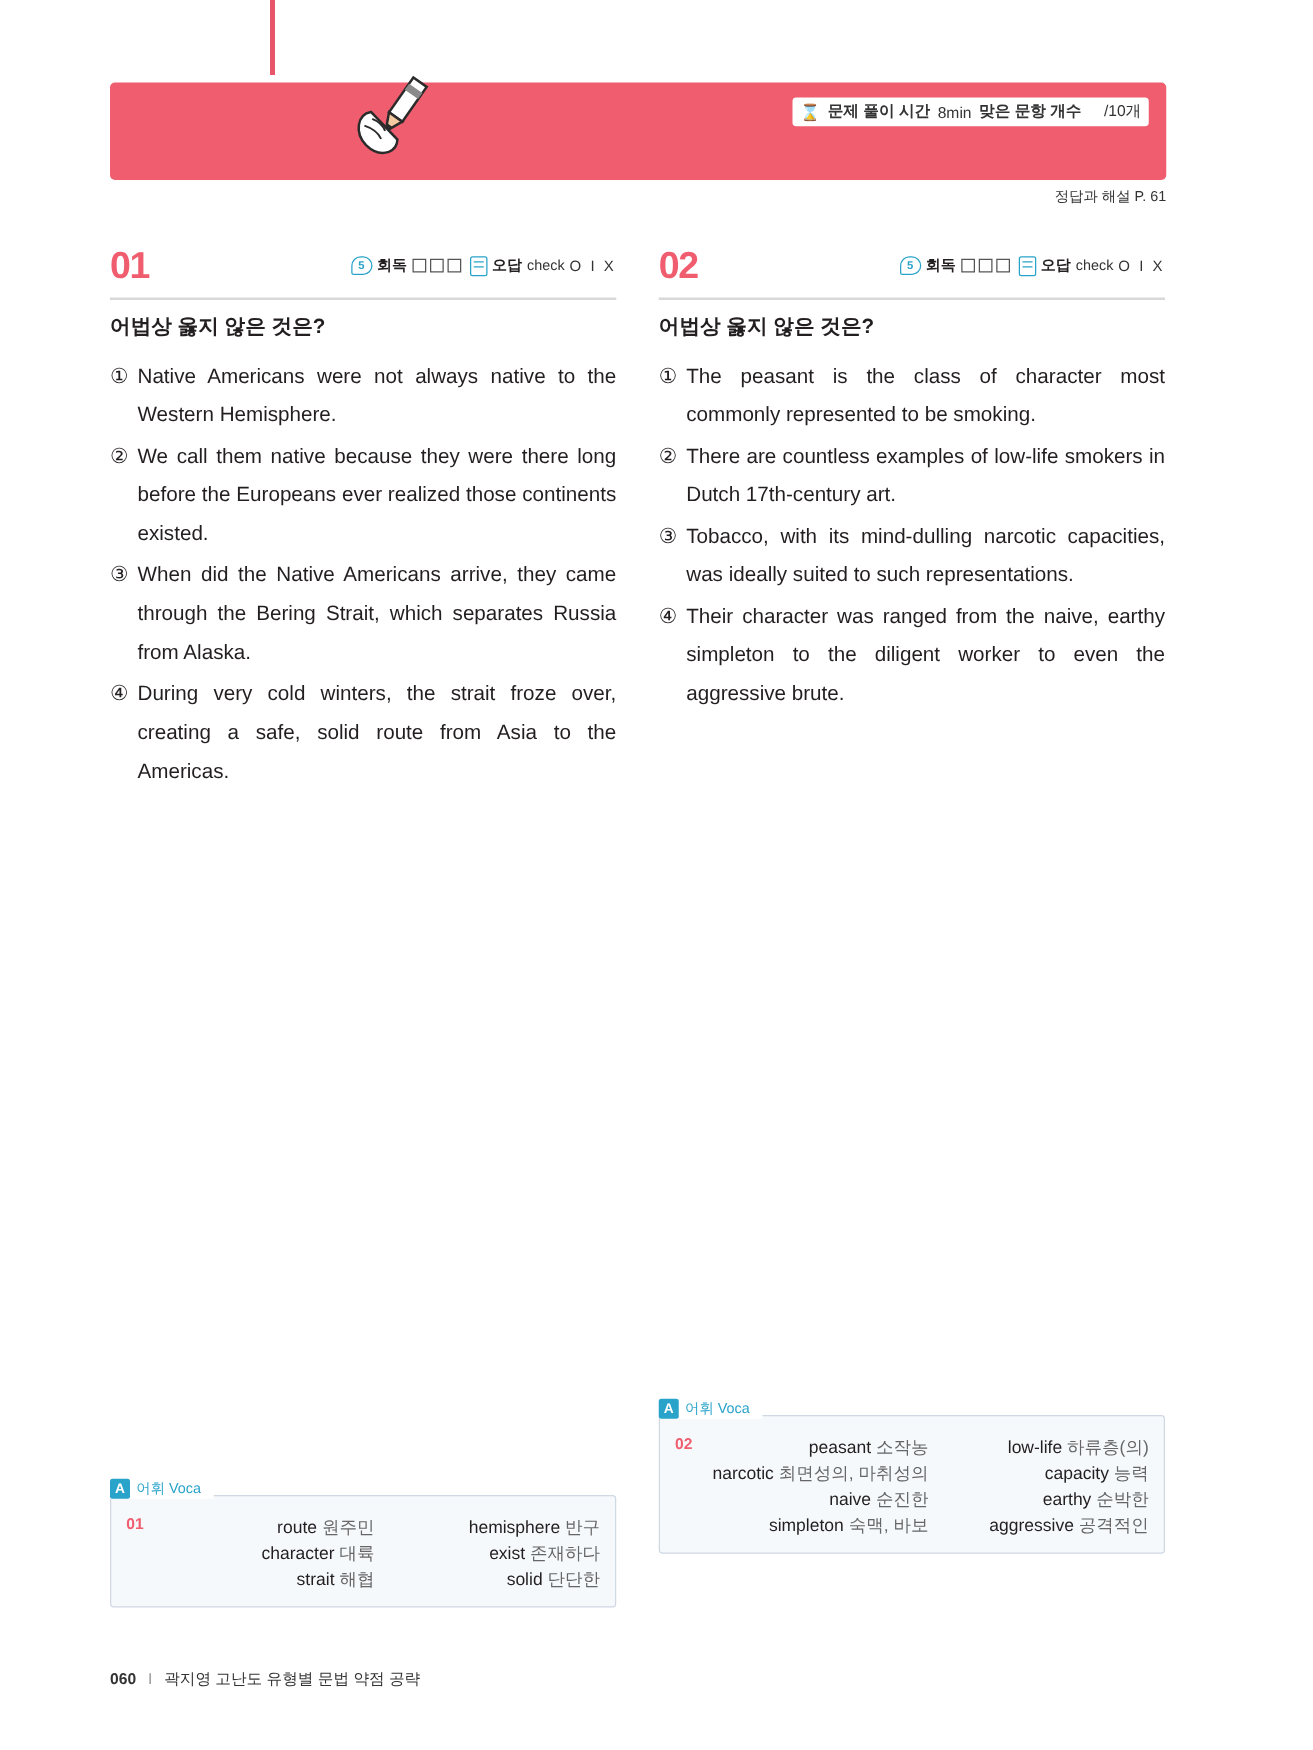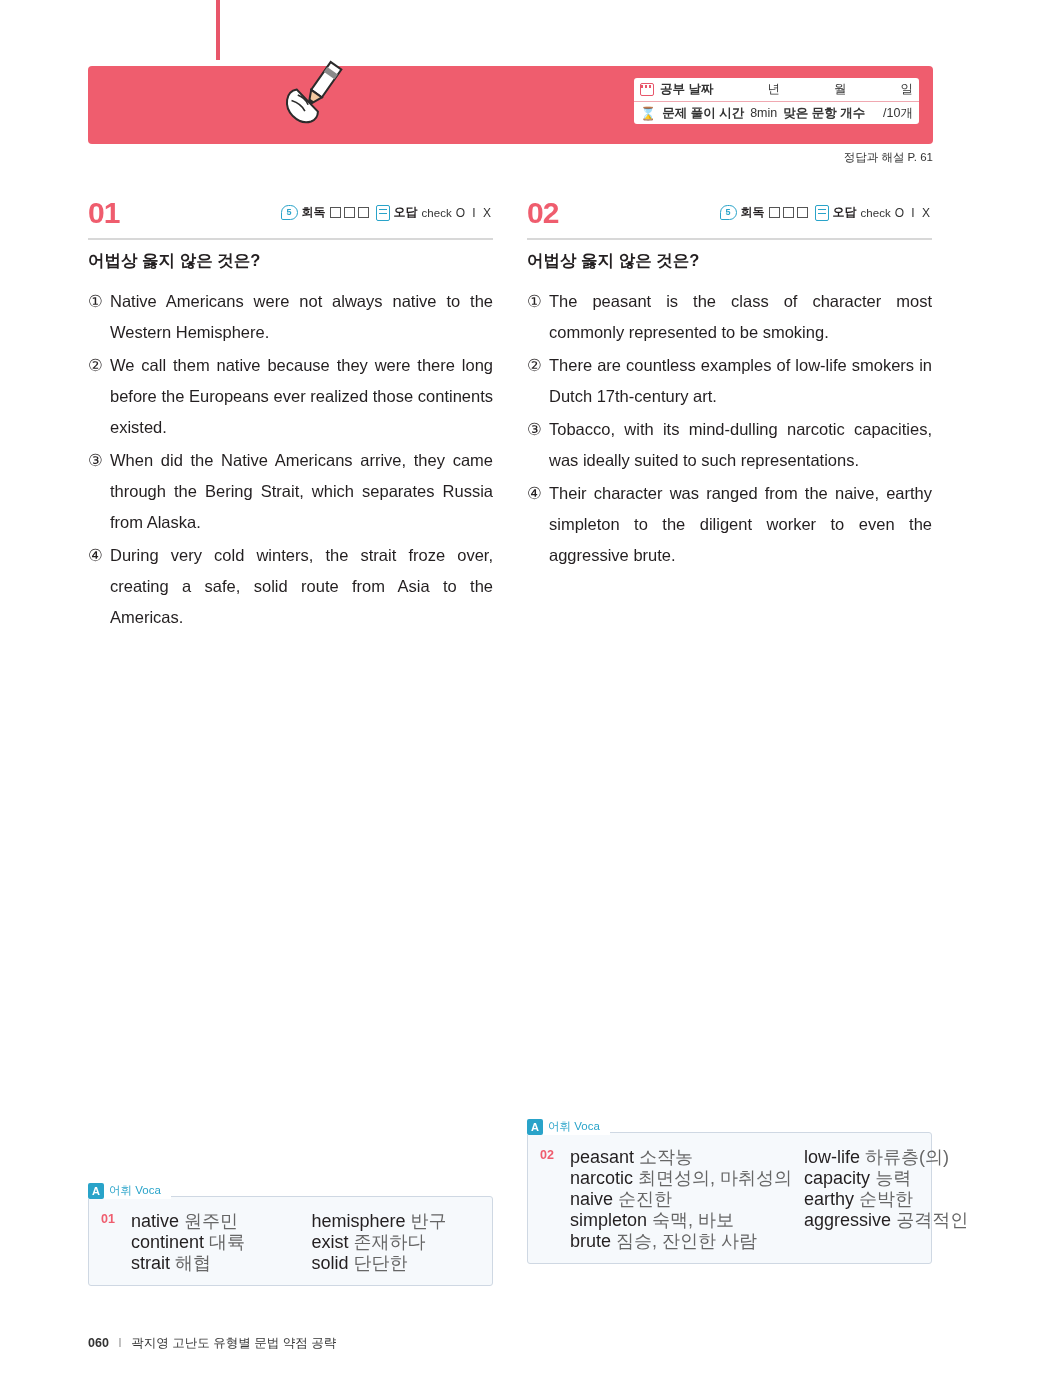--- a/index.html
+++ b/index.html
@@ -112,21 +112,21 @@
   }
   .voca-a {
     width: 16px; height: 16px; background: #29a3c9; color: #fff;
     font-size: 11px; font-weight: bold; display: flex; align-items: center; justify-content: center;
     border-radius: 2px;
   }
   .voca-title { font-size: 11.5px; font-weight: normal; color: #29a3c9; }
   .voca-body { display: flex; gap: 8px; }
   .voca-idx { font-size: 12.5px; font-weight: bold; color: #ef5d6e; width: 22px; flex: 0 0 22px; padding-top: 1px; }
   .voca-cols { flex: 1; display: grid; grid-template-columns: 1fr 1fr; column-gap: 12px; row-gap: 1px; }
-  .voca-item { font-size: 18px; line-height: 20px; white-space: nowrap; }
+  .voca-item { font-size: 14px; line-height: 20px; white-space: nowrap; text-align: right; }
   .voca-en { color: #231f20; }
   .voca-ko { color: #666; }
   .voca-span2 { grid-column: 1 / 3; }
 
   .voca-left { left: 88px; top: 1196px; }
   .voca-right { left: 527px; top: 1132px; }
 
   
   .footer {
     position: absolute; left: 88px; bottom: 48px; font-size: 12.5px; color: #333;
@@ -149,30 +149,20 @@
       <polygon points="30,36 43,36 36.5,50" fill="#f2c9a0" stroke="#2b2b2b" stroke-width="2"></polygon>
       <polygon points="33.5,44 39.5,44 36.5,50" fill="#2b2b2b"></polygon>
       <path d="M18,44 q-6,6 -2,14 q4,8 14,10 q12,2 18,-6 q4,-6 0,-12 z" fill="#ffffff" stroke="#2b2b2b" stroke-width="2"></path>
       <path d="M22,48 q8,-2 14,2" fill="none" stroke="#2b2b2b" stroke-width="1.6"></path>
       <path d="M20,56 q10,-3 17,1" fill="none" stroke="#2b2b2b" stroke-width="1.6"></path>
     </g>
   </svg>
 
   <div class="info-box">
     <div class="info-row">
-      <span class="cal-ico"></span>
-      <span class="info-label">공부 날짜</span>
-      <span class="info-sep"></span>
-      <span class="info-unit">년</span>
-      <span class="info-sep"></span>
-      <span class="info-unit">월</span>
-      <span class="info-sep"></span>
-      <span class="info-unit">일</span>
-    </div>
-    <div class="info-row">
       <span class="hour-ico">⌛</span>
       <span class="info-label">문제 풀이 시간</span>
       <span class="info-unit">8min</span>
       <span class="info-label">맞은 문항 개수</span>
       <span class="info-sep"></span>
       <span class="info-unit">/10개</span>
     </div>
   </div>
 
   <div class="answer-ref">정답과 해설 P. 61</div>
@@ -266,29 +256,29 @@
 
 <div class="voca voca-left">
   <div class="voca-tab">
     <span class="voca-a">A</span>
     <span class="voca-title">어휘 Voca</span>
   </div>
   <div class="voca-body">
     <div class="voca-idx">01</div>
     <div class="voca-cols">
       <div class="voca-item">
-        <span class="voca-en">native</span>
+        <span class="voca-en">route</span>
         <span class="voca-ko">원주민</span>
       </div>
       <div class="voca-item">
         <span class="voca-en">hemisphere</span>
         <span class="voca-ko">반구</span>
       </div>
       <div class="voca-item">
-        <span class="voca-en">continent</span>
+        <span class="voca-en">character</span>
         <span class="voca-ko">대륙</span>
       </div>
       <div class="voca-item">
         <span class="voca-en">exist</span>
         <span class="voca-ko">존재하다</span>
       </div>
       <div class="voca-item">
         <span class="voca-en">strait</span>
         <span class="voca-ko">해협</span>
       </div>
@@ -333,24 +323,20 @@
         <span class="voca-ko">순박한</span>
       </div>
       <div class="voca-item">
         <span class="voca-en">simpleton</span>
         <span class="voca-ko">숙맥, 바보</span>
       </div>
       <div class="voca-item">
         <span class="voca-en">aggressive</span>
         <span class="voca-ko">공격적인</span>
       </div>
-      <div class="voca-item voca-span2">
-        <span class="voca-en">brute</span>
-        <span class="voca-ko">짐승, 잔인한 사람</span>
-      </div>
     </div>
   </div>
 </div>
 
 <div class="footer">
   <span class="footer-page">060</span>
   <span class="footer-sep">I</span>
   <span>곽지영 고난도 유형별 문법 약점 공략</span>
 </div>
 

